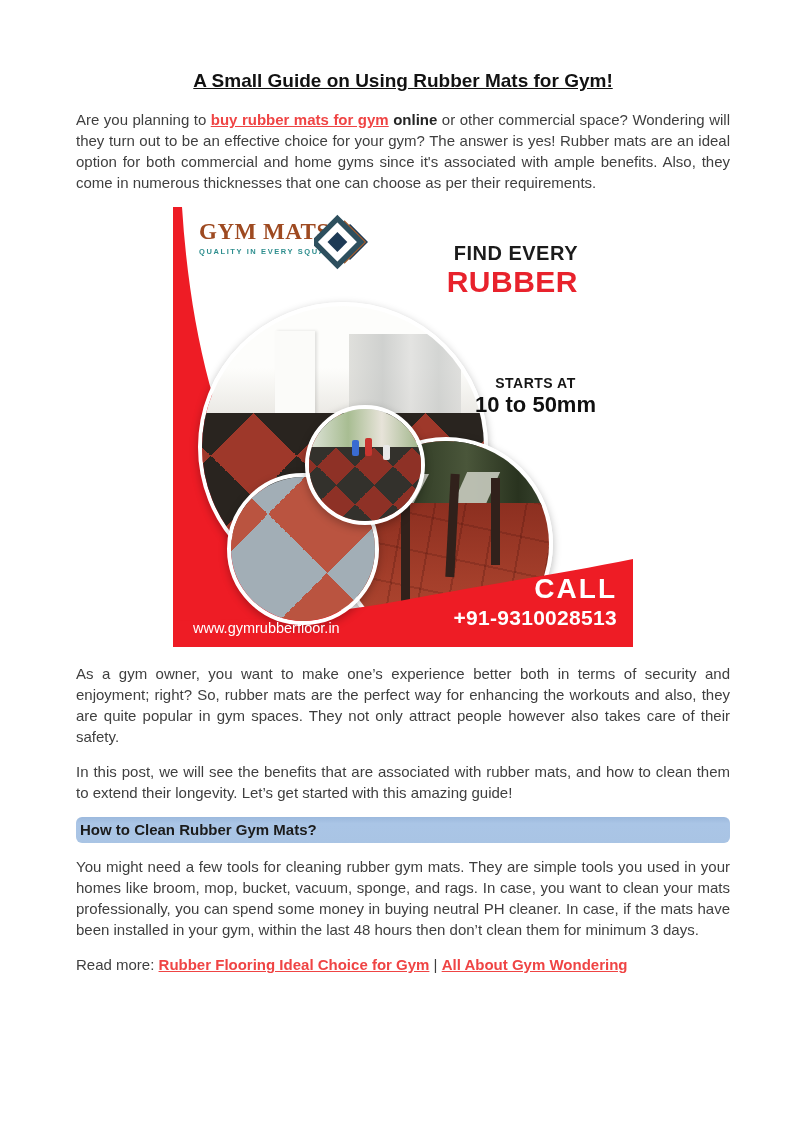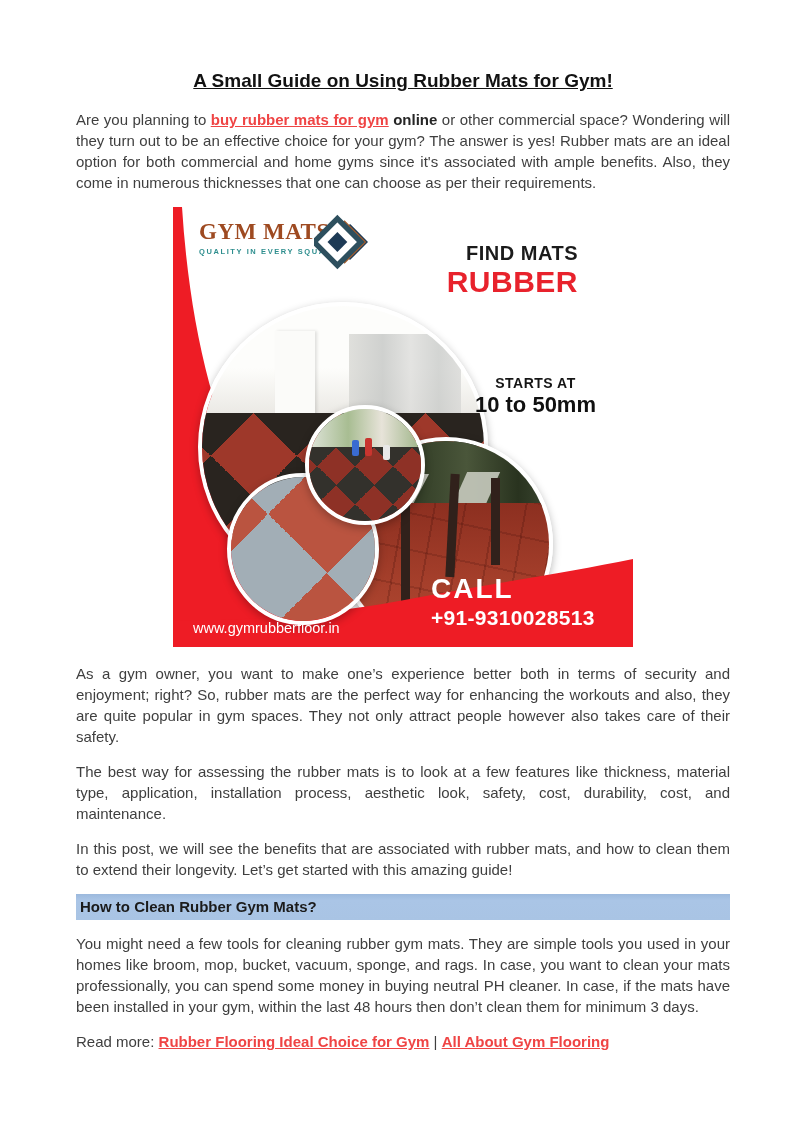--- a/index.html
+++ b/index.html
@@ -12,21 +12,21 @@
   .doc-title{
     font-size:19px;font-weight:bold;color:#121212;text-align:center;
     text-decoration:underline;margin:0 0 17px 0;
   }
   p.body-text{font-size:15px;line-height:21px;text-align:justify;margin:0 0 14px 0;}
   a.doc-link{color:#ef4444;text-decoration:underline;font-weight:bold;cursor:pointer;}
   .bold-inline{font-weight:bold;color:#262626;}
   .section-heading{
     background:linear-gradient(#9cb9dd,#aac5e6 25%,#a9c4e4);
     color:#1b1b1b;font-size:15px;font-weight:bold;
-    padding:4px 5px 5px 4px;margin:0 0 13px 0;
+    padding:4px 5px 5px 4px;margin:0 0 13px 0;border-radius:6px;
   }
   .read-more{font-size:15px;line-height:21px;margin:0;}
 
   
   .flyer{
     position:relative;width:460px;height:440px;margin:11px auto 16px auto;
     background:#fff;overflow:hidden;
   }
   .flyer svg.bg{position:absolute;left:0;top:0;pointer-events:none;}
   .z0{z-index:0;} .z3{z-index:3;}
@@ -81,21 +81,21 @@
     color:#9e4a21;letter-spacing:.5px;line-height:1;}
   .brand-tag{font-size:7.5px;color:#2e8e8e;letter-spacing:1.6px;margin-top:4px;font-weight:bold;}
   .diamond{position:absolute;left:141px;top:7px;z-index:6;}
   .headline{position:absolute;right:55px;top:36px;text-align:right;z-index:6;line-height:1;}
   .headline-l1{font-size:20px;font-weight:800;color:#1b1b1b;letter-spacing:.5px;}
   .headline-l2{font-size:30px;font-weight:800;color:#e8222c;margin-top:4px;letter-spacing:.5px;}
   .headline-l3{font-size:30px;font-weight:800;color:#e8222c;margin-top:3px;letter-spacing:.5px;}
   .starts{position:absolute;right:37px;top:169px;text-align:center;z-index:6;line-height:1;}
   .starts-1{font-size:14px;font-weight:800;color:#151515;letter-spacing:.5px;text-align:center;}
   .starts-2{font-size:22px;font-weight:800;color:#101010;margin-top:4px;}
-  .call{position:absolute;right:16px;top:368px;width:186px;text-align:left;z-index:6;
+  .call{position:absolute;right:16px;top:368px;width:186px;text-align:right;z-index:6;
     color:#ffffff;line-height:1;}
   .call-1{font-size:28px;font-weight:800;letter-spacing:2px;}
   .call-2{font-size:21px;font-weight:800;margin-top:4px;letter-spacing:.3px;}
   .website{position:absolute;left:20px;top:413px;z-index:6;color:#fff;font-size:14.5px;}
 </style>
 </head>
 <body>
 
 <div class="page">
 
@@ -153,42 +153,41 @@
       <div class="brand-tag">QUALITY IN EVERY SQUARE</div>
     </div>
     <svg class="diamond" width="54" height="56" viewBox="0 0 60 60">
       <polygon points="40,12 58,30 40,48 22,30" fill="none" stroke="#1d3a55" stroke-width="3"></polygon>
       <polygon points="34,8 56,30 34,52 12,30" fill="none" stroke="#a05c2e" stroke-width="3"></polygon>
       <polygon points="26,4 52,30 26,56 0,30" fill="#ffffff" stroke="#2d4f5e" stroke-width="6"></polygon>
       <polygon points="26,19 37,30 26,41 15,30" fill="#1d3a55"></polygon>
     </svg>
 
     <div class="headline">
-      <div class="headline-l1">FIND MATS</div>
+      <div class="headline-l1">FIND EVERY</div>
       <div class="headline-l2">RUBBER</div>
     </div>
 
     <div class="starts">
       <div class="starts-1">STARTS AT</div>
       <div class="starts-2">10 to 50mm</div>
     </div>
 
     <div class="call">
       <div class="call-1">CALL</div>
       <div class="call-2">+91-9310028513</div>
     </div>
 
     <div class="website">www.gymrubberfloor.in</div>
   </div>
 
   <p class="body-text">As a gym owner, you want to make one’s experience better both in terms of security and enjoyment; right? So, rubber mats are the perfect way for enhancing the workouts and also, they are quite popular in gym spaces. They not only attract people however also takes care of their safety.</p>
 
-  <p class="body-text">The best way for assessing the rubber mats is to look at a few features like thickness, material type, application, installation process, aesthetic look, safety, cost, durability, cost, and maintenance.</p>
 
   <p class="body-text">In this post, we will see the benefits that are associated with rubber mats, and how to clean them to extend their longevity. Let’s get started with this amazing guide!</p>
 
   <div class="section-heading">How to Clean Rubber Gym Mats?</div>
 
   <p class="body-text">You might need a few tools for cleaning rubber gym mats. They are simple tools you used in your homes like broom, mop, bucket, vacuum, sponge, and rags. In case, you want to clean your mats professionally, you can spend some money in buying neutral PH cleaner. In case, if the mats have been installed in your gym, within the last 48 hours then don’t clean them for minimum 3 days.</p>
 
-  <p class="read-more"><span>Read more: </span><a class="doc-link">Rubber Flooring Ideal Choice for Gym</a><span> | </span><a class="doc-link">All About Gym Flooring</a></p>
+  <p class="read-more"><span>Read more: </span><a class="doc-link">Rubber Flooring Ideal Choice for Gym</a><span> | </span><a class="doc-link">All About Gym Wondering</a></p>
 
 </div>
 
 </body></html>

